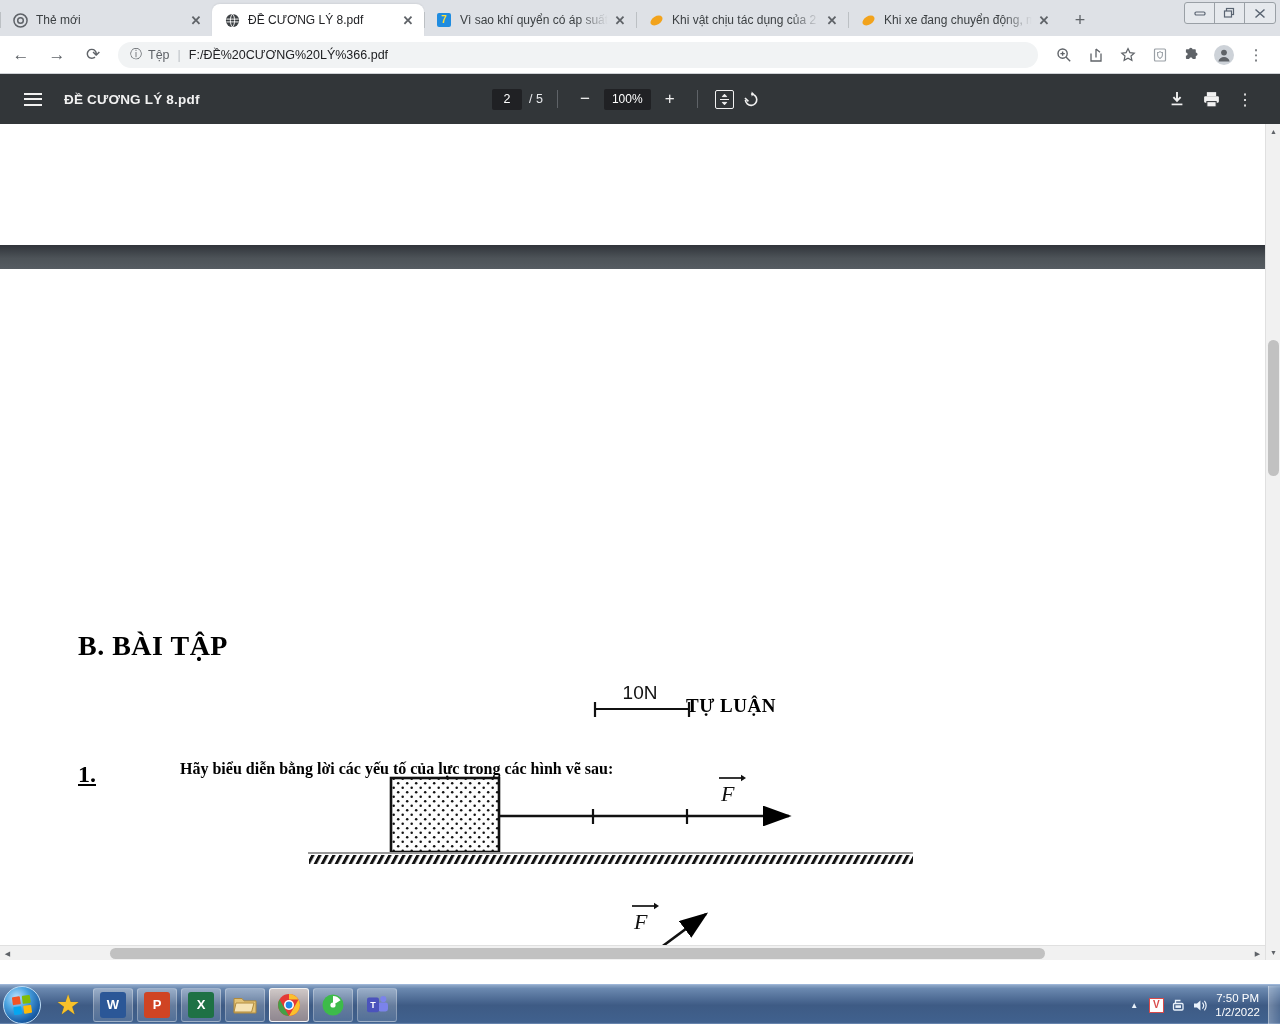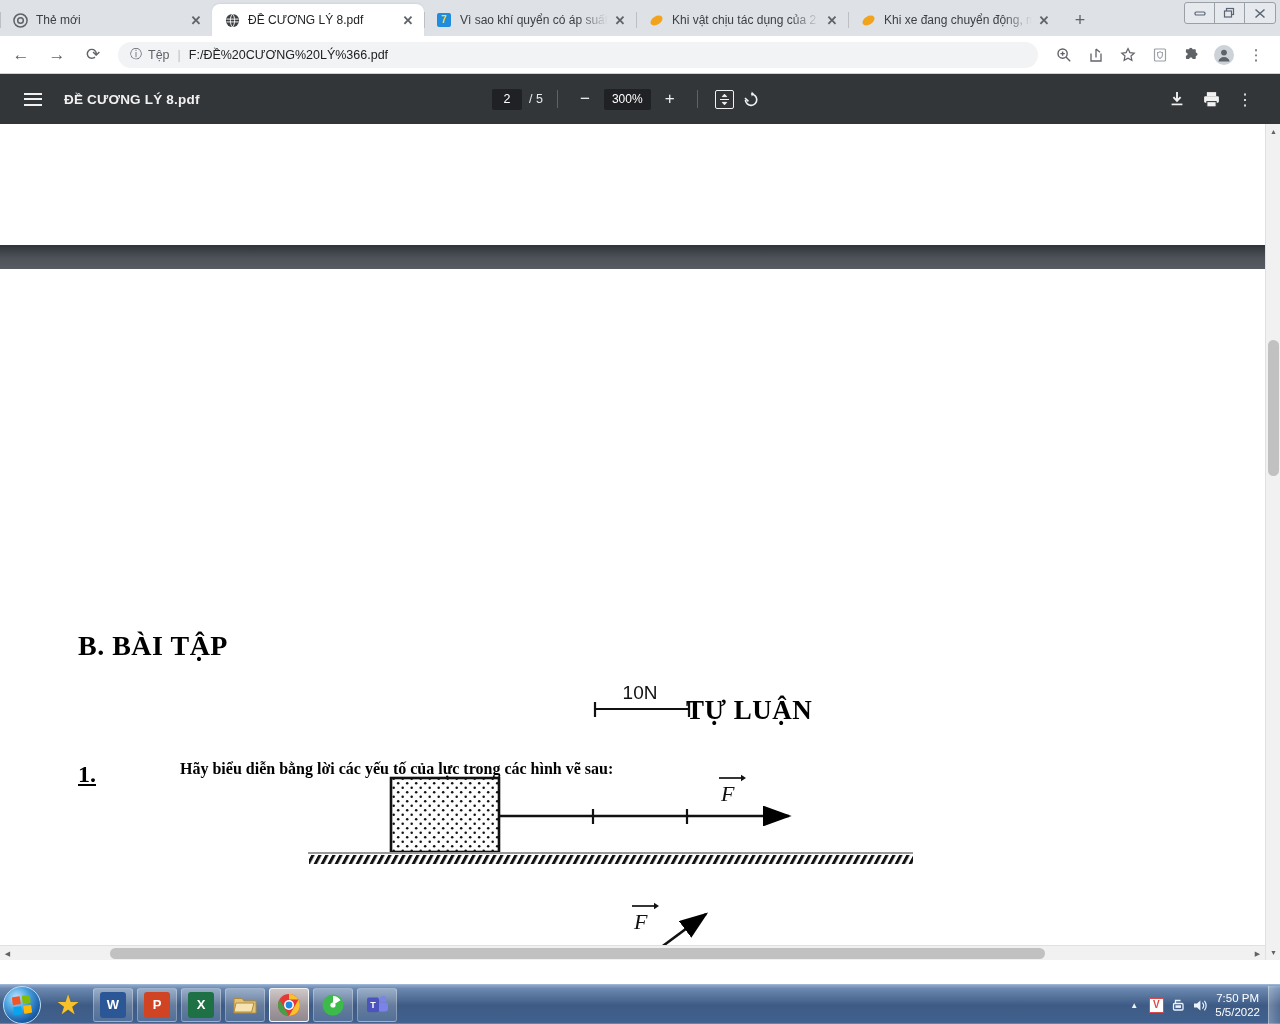--- a/index.html
+++ b/index.html
@@ -149,21 +149,21 @@
   .pdf-viewport {
     position: absolute; top: 124px; left: 0; width: 1280px; height: 940px;
     background: #fff; overflow: hidden;
   }
   .page-gap {
     position: absolute; left: 0; top: 121px; width: 1268px; height: 24px;
     background: linear-gradient(to bottom, #30343a 0%, #4d5358 55%, #565c62 100%);
   }
   .doc-text { position: absolute; font-family: "Liberation Serif", serif; color: #000; }
   .h-baitap { left: 78px; top: 506px; font-size: 28px; font-weight: bold; letter-spacing: .5px; }
-  .h-tuluan { left: 686px; top: 571px; font-size: 27px; font-weight: bold; letter-spacing: .5px; }
+  .h-tuluan { left: 686px; top: 571px; font-size: 19px; font-weight: bold; letter-spacing: .5px; }
   .q-num { left: 78px; top: 637px; font-size: 24px; font-weight: bold; text-decoration: underline; }
   .q-text { left: 180px; top: 636px; font-size: 16px; font-weight: bold; white-space: nowrap; }
 
   .fig { position: absolute; left: 0; top: 0; }
 
   
   .vscroll {
     position: absolute; right: 0; top: 124px; width: 15px; height: 836px;
     background: #f1f1f1; border-left: 1px solid #e0e0e0;
   }
@@ -367,21 +367,21 @@
     <div class="pdf-title">ĐỀ CƯƠNG LÝ 8.pdf</div>
 
     <div class="pdf-center">
       <div class="page-box">2</div>
       <div class="page-total">
         <span>/</span>
         <span>5</span>
       </div>
       <div class="vsep"></div>
       <div class="zoom-btn">−</div>
-      <div class="zoom-box">300%</div>
+      <div class="zoom-box">100%</div>
       <div class="zoom-btn">+</div>
       <div class="vsep"></div>
       <div class="zoom-btn">
         <span class="fitbox">
           <svg width="11" height="13" viewBox="0 0 11 13">
               <path d="M5.5 1.2 L3.3 3.6 h4.4z M5.5 11.8 L3.3 9.4 h4.4z M1 6.5 h9" fill="#f1f1f1" stroke="#f1f1f1" stroke-width="1"></path>
             </svg>
         </span>
       </div>
       <div class="zoom-btn">
@@ -568,19 +568,19 @@
           </svg>
       </div>
       <div class="tray-icon">
         <svg width="17" height="15" viewBox="0 0 17 15">
             <path d="M2 5.5h3l3.4-3v10l-3.4-3H2z" fill="#eaf2fb"></path>
             <path d="M10.4 4.6a4.6 4.6 0 0 1 0 6 M12.4 2.8a7.4 7.4 0 0 1 0 9.6" fill="none" stroke="#eaf2fb" stroke-width="1.2"></path>
           </svg>
       </div>
       <div class="tray-clock">
         <div>7:50 PM</div>
-        <div>5/5/2022</div>
+        <div>1/2/2022</div>
       </div>
       <div class="show-desktop"></div>
     </div>
   </div>
 
 </div>
 
 </body></html>

